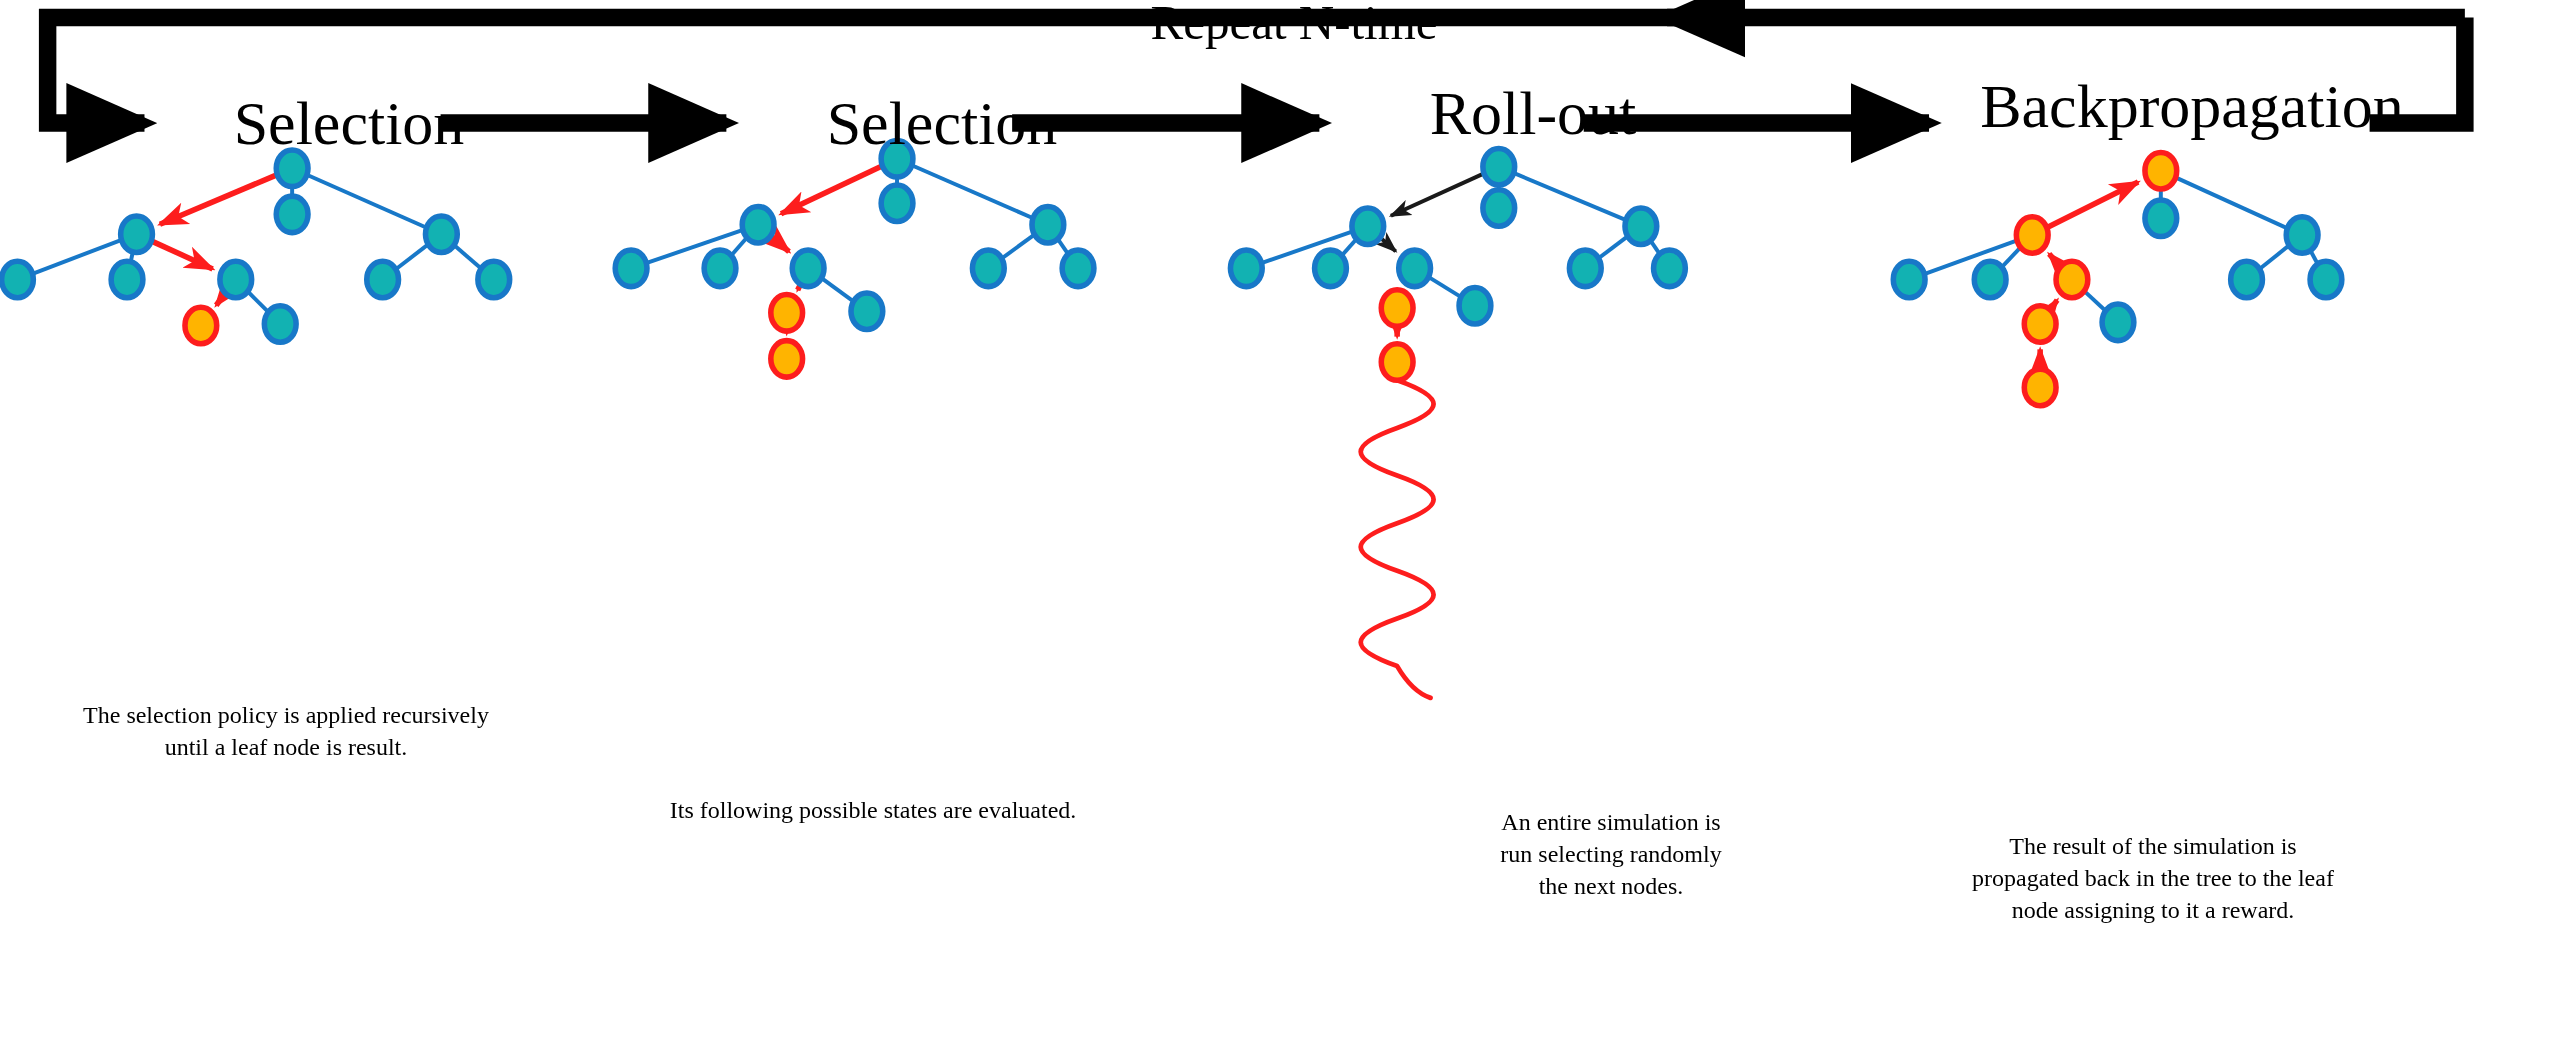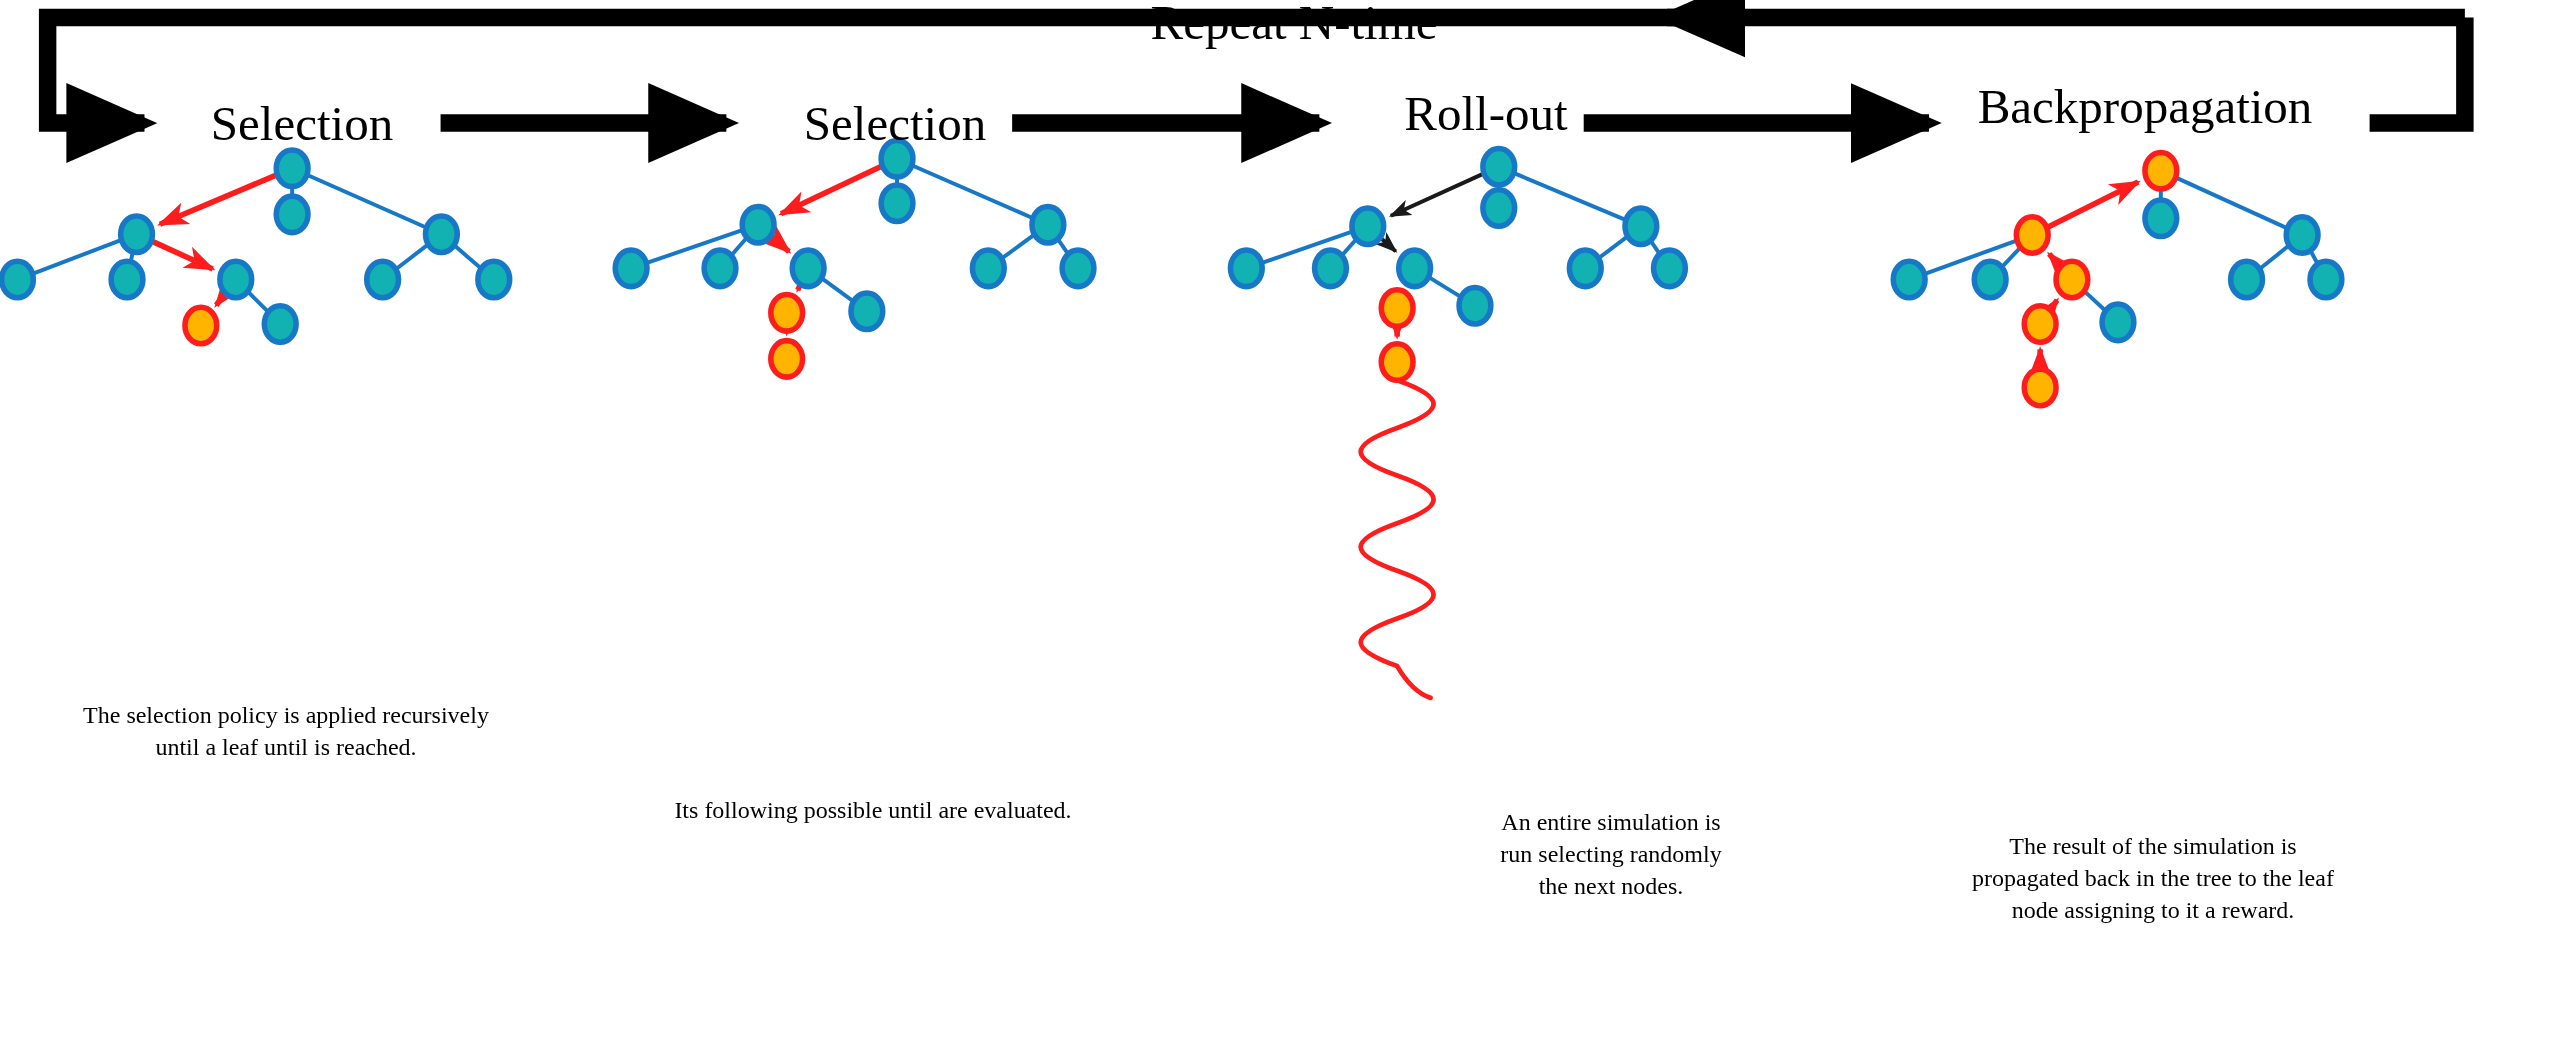--- a/index.html
+++ b/index.html
@@ -1,22 +1,22 @@
 <!DOCTYPE html>
 <html style="font-size:12.7px"><head>
 <meta charset="utf-8">
 <title>MCTS Diagram</title>
 <style>
   html,body{margin:0;padding:0;background:#ffffff;}
   body{width:2576px;height:1048px;position:relative;overflow:hidden;
        font-family:"Liberation Serif","DejaVu Serif",serif;color:#000;}
   #stage{position:absolute;left:0;top:0;width:2576px;height:1048px;}
   svg.layer{position:absolute;left:0;top:0;width:2576px;height:1048px;overflow:visible;}
-  .phase-title{position:absolute;font-size:49px;line-height:1;white-space:nowrap;
-               transform:translate(-50%,-50%);letter-spacing:0px;}
+  .phase-title{position:absolute;font-size:62px;line-height:1;white-space:nowrap;
+               transform:translate(-50%,-50%);letter-spacing:0px;margin-left:47px;}
   .loop-title{position:absolute;font-size:49px;line-height:1;white-space:nowrap;
               transform:translate(-50%,-50%);}
   .caption{position:absolute;font-size:24px;line-height:1.34;text-align:center;
            white-space:pre-line;transform:translateX(-50%);}
 </style>
 </head>
 <body>
 
 <div id="stage">
 
@@ -144,23 +144,23 @@
         <ellipse cx="2930" cy="352" rx="20" ry="23" fill="#12b2b2" stroke="#1878c8" stroke-width="7"></ellipse>
         <ellipse cx="2570" cy="408" rx="20" ry="23" fill="#ffb400" stroke="#fd1d1d" stroke-width="7"></ellipse>
         <ellipse cx="2668" cy="406" rx="20" ry="23" fill="#12b2b2" stroke="#1878c8" stroke-width="7"></ellipse>
         <ellipse cx="2570" cy="488" rx="20" ry="23" fill="#ffb400" stroke="#fd1d1d" stroke-width="7"></ellipse>
       </g>
     </svg>
 
   <div id="text-layer">
       <div class="phase-title" style="left: 302px; top: 123px;">Selection</div>
       <div class="caption" style="left: 286px; top: 699px;">The selection policy is applied recursively
-until a leaf until is reached.</div>
+until a leaf node is result.</div>
       <div class="phase-title" style="left: 895px; top: 123px;">Selection</div>
-      <div class="caption" style="left: 873px; top: 794px;">Its following possible until are evaluated.</div>
+      <div class="caption" style="left: 873px; top: 794px;">Its following possible states are evaluated.</div>
       <div class="phase-title" style="left: 1486px; top: 113px;">Roll-out</div>
       <div class="caption" style="left: 1611px; top: 806px; text-align: center;">An entire simulation is
 run selecting randomly
 the next nodes.</div>
       <div class="phase-title" style="left: 2145px; top: 106px;">Backpropagation</div>
       <div class="caption" style="left: 2153px; top: 830px;">The result of the simulation is
 propagated back in the tree to the leaf
 node assigning to it a reward.</div>
     </div>
 

